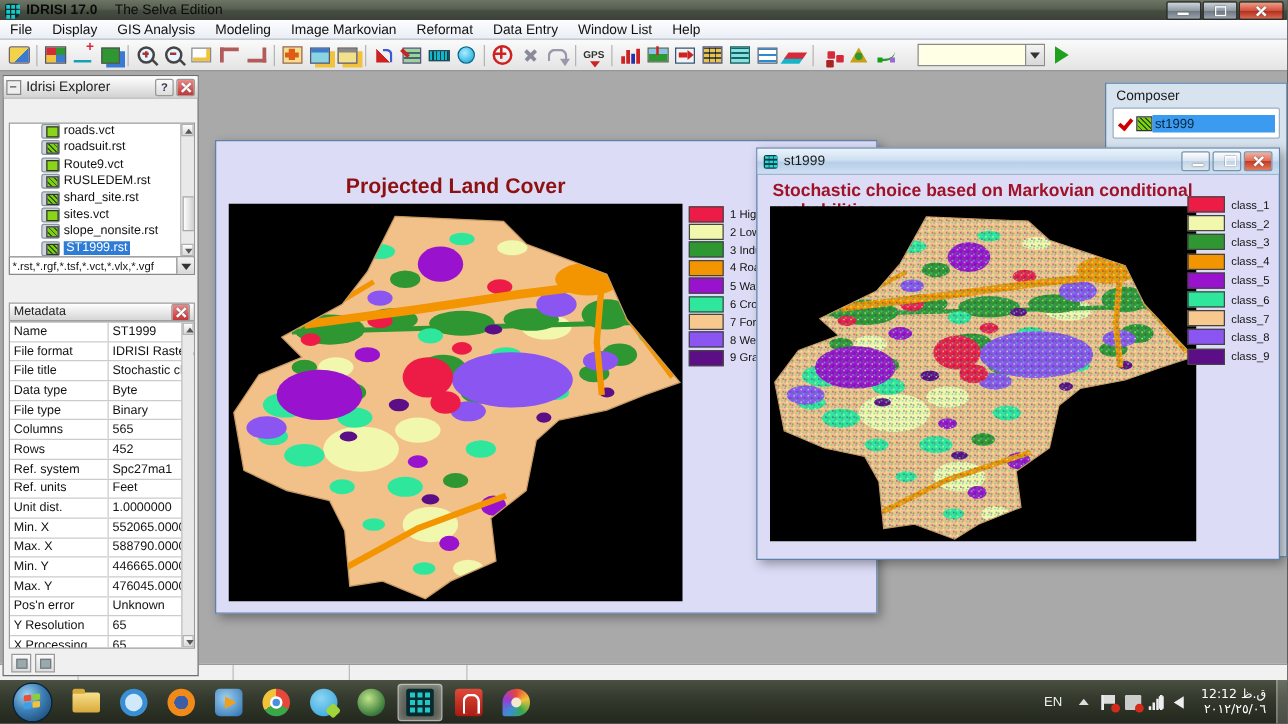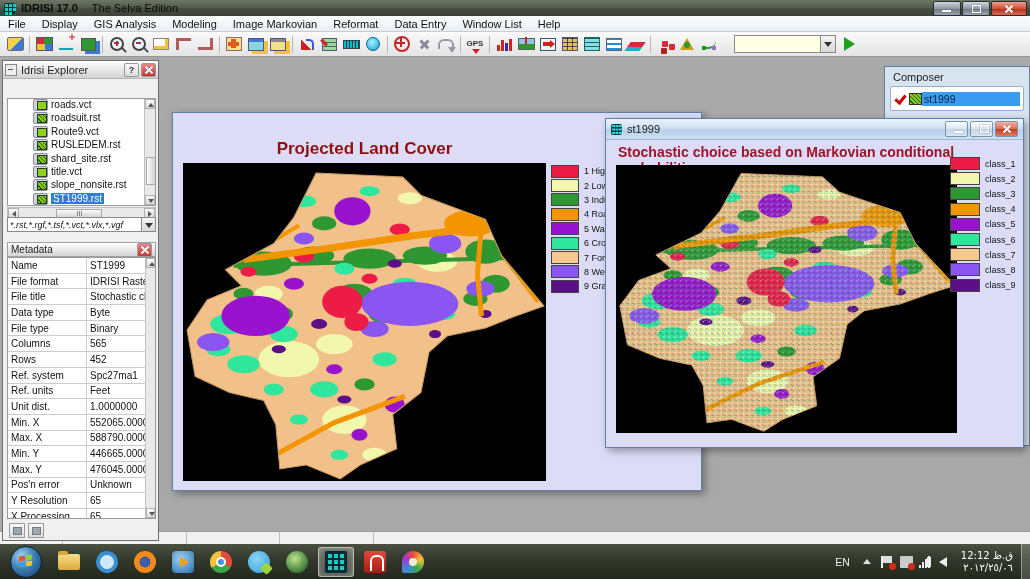--- a/index.html
+++ b/index.html
@@ -78,21 +78,21 @@
   .sthumb{position:absolute;left:0.5px;width:8px;height:26px;background:linear-gradient(90deg,#fdfdfd,#cfcfcf);border:1px solid #a8a8a8;}
   .hscroll{position:absolute;left:4px;top:146px;width:149px;height:12px;background:#e9e9e9;border:1px solid #c0c0c0;box-sizing:border-box;}
   .harr{position:absolute;top:0;width:11px;height:10px;background:linear-gradient(#fdfdfd,#d9d9d9);border:1px solid #b0b0b0;box-sizing:border-box;}
   .harr.lf{left:0;} .harr.rt{right:0;}
   .harr::after{content:"";position:absolute;top:2px;border-top:3px solid transparent;border-bottom:3px solid transparent;}
   .harr.lf::after{left:3px;border-right:4px solid #555;}
   .harr.rt::after{left:3px;border-left:4px solid #555;}
   .hthumb{position:absolute;left:48px;top:0.5px;width:44px;height:8px;background:linear-gradient(#fdfdfd,#cfcfcf);border:1px solid #a8a8a8;
     display:flex;align-items:center;justify-content:center;gap:1px;}
   .hthumb i{width:1px;height:5px;background:#888;display:block;}
-  .filtercombo{position:absolute;left:4px;top:156px;width:149px;height:15px;border:1px solid #8a8a8a;background:#fff;display:flex;box-sizing:border-box;font-style:italic;}
+  .filtercombo{position:absolute;left:4px;top:144px;width:149px;height:15px;border:1px solid #8a8a8a;background:#fff;display:flex;box-sizing:border-box;}
   .filtercombo .cval{flex:1;font-size:9px;color:#111;padding:1.5px 2px;white-space:nowrap;overflow:hidden;}
   .filtercombo .cbtn{width:13px;border-left:1px solid #8a8a8a;background:linear-gradient(180deg,#f4f4f4,#d8d8d8);position:relative;}
   .mdhead{position:absolute;left:4px;top:181px;width:149px;height:15px;background:linear-gradient(180deg,#fff,#d5d5d5);
     border:1px solid #a0a0a0;box-sizing:border-box;display:flex;align-items:center;font-size:10px;color:#222;padding:0 3px;}
   .mdgrid{position:absolute;left:4px;top:196px;width:149px;height:262px;background:#fff;border:1px solid #9a9a9a;box-sizing:border-box;overflow:hidden;}
   .mdrow{display:flex;height:14.7px;border-bottom:1px solid #ccc;font-size:10px;color:#111;align-items:center;}
   .mdrow .lbl{width:75px;padding-left:3px;border-right:1px solid #ccc;height:100%;display:flex;align-items:center;}
   .mdrow .val{flex:1;padding-left:3px;white-space:nowrap;overflow:hidden;}
   .mdscroll{position:absolute;right:0;top:0;width:9px;height:100%;background:#e9e9e9;border-left:1px solid #c0c0c0;}
   .exbtns{position:absolute;left:6px;top:462px;display:flex;gap:3px;}
@@ -593,21 +593,21 @@
       <div class="frow">
           <span class="fico rst"></span>
           <span>RUSLEDEM.rst</span>
         </div>
       <div class="frow">
           <span class="fico rst"></span>
           <span>shard_site.rst</span>
         </div>
       <div class="frow">
           <span class="fico"></span>
-          <span>title.vct</span>
+          <span>sites.vct</span>
         </div>
       <div class="frow">
           <span class="fico rst"></span>
           <span>slope_nonsite.rst</span>
         </div>
       <div class="frow">
           <span class="fico rst"></span>
           <span class="fsel">ST1999.rst</span>
         </div>
       <div class="vscroll">

